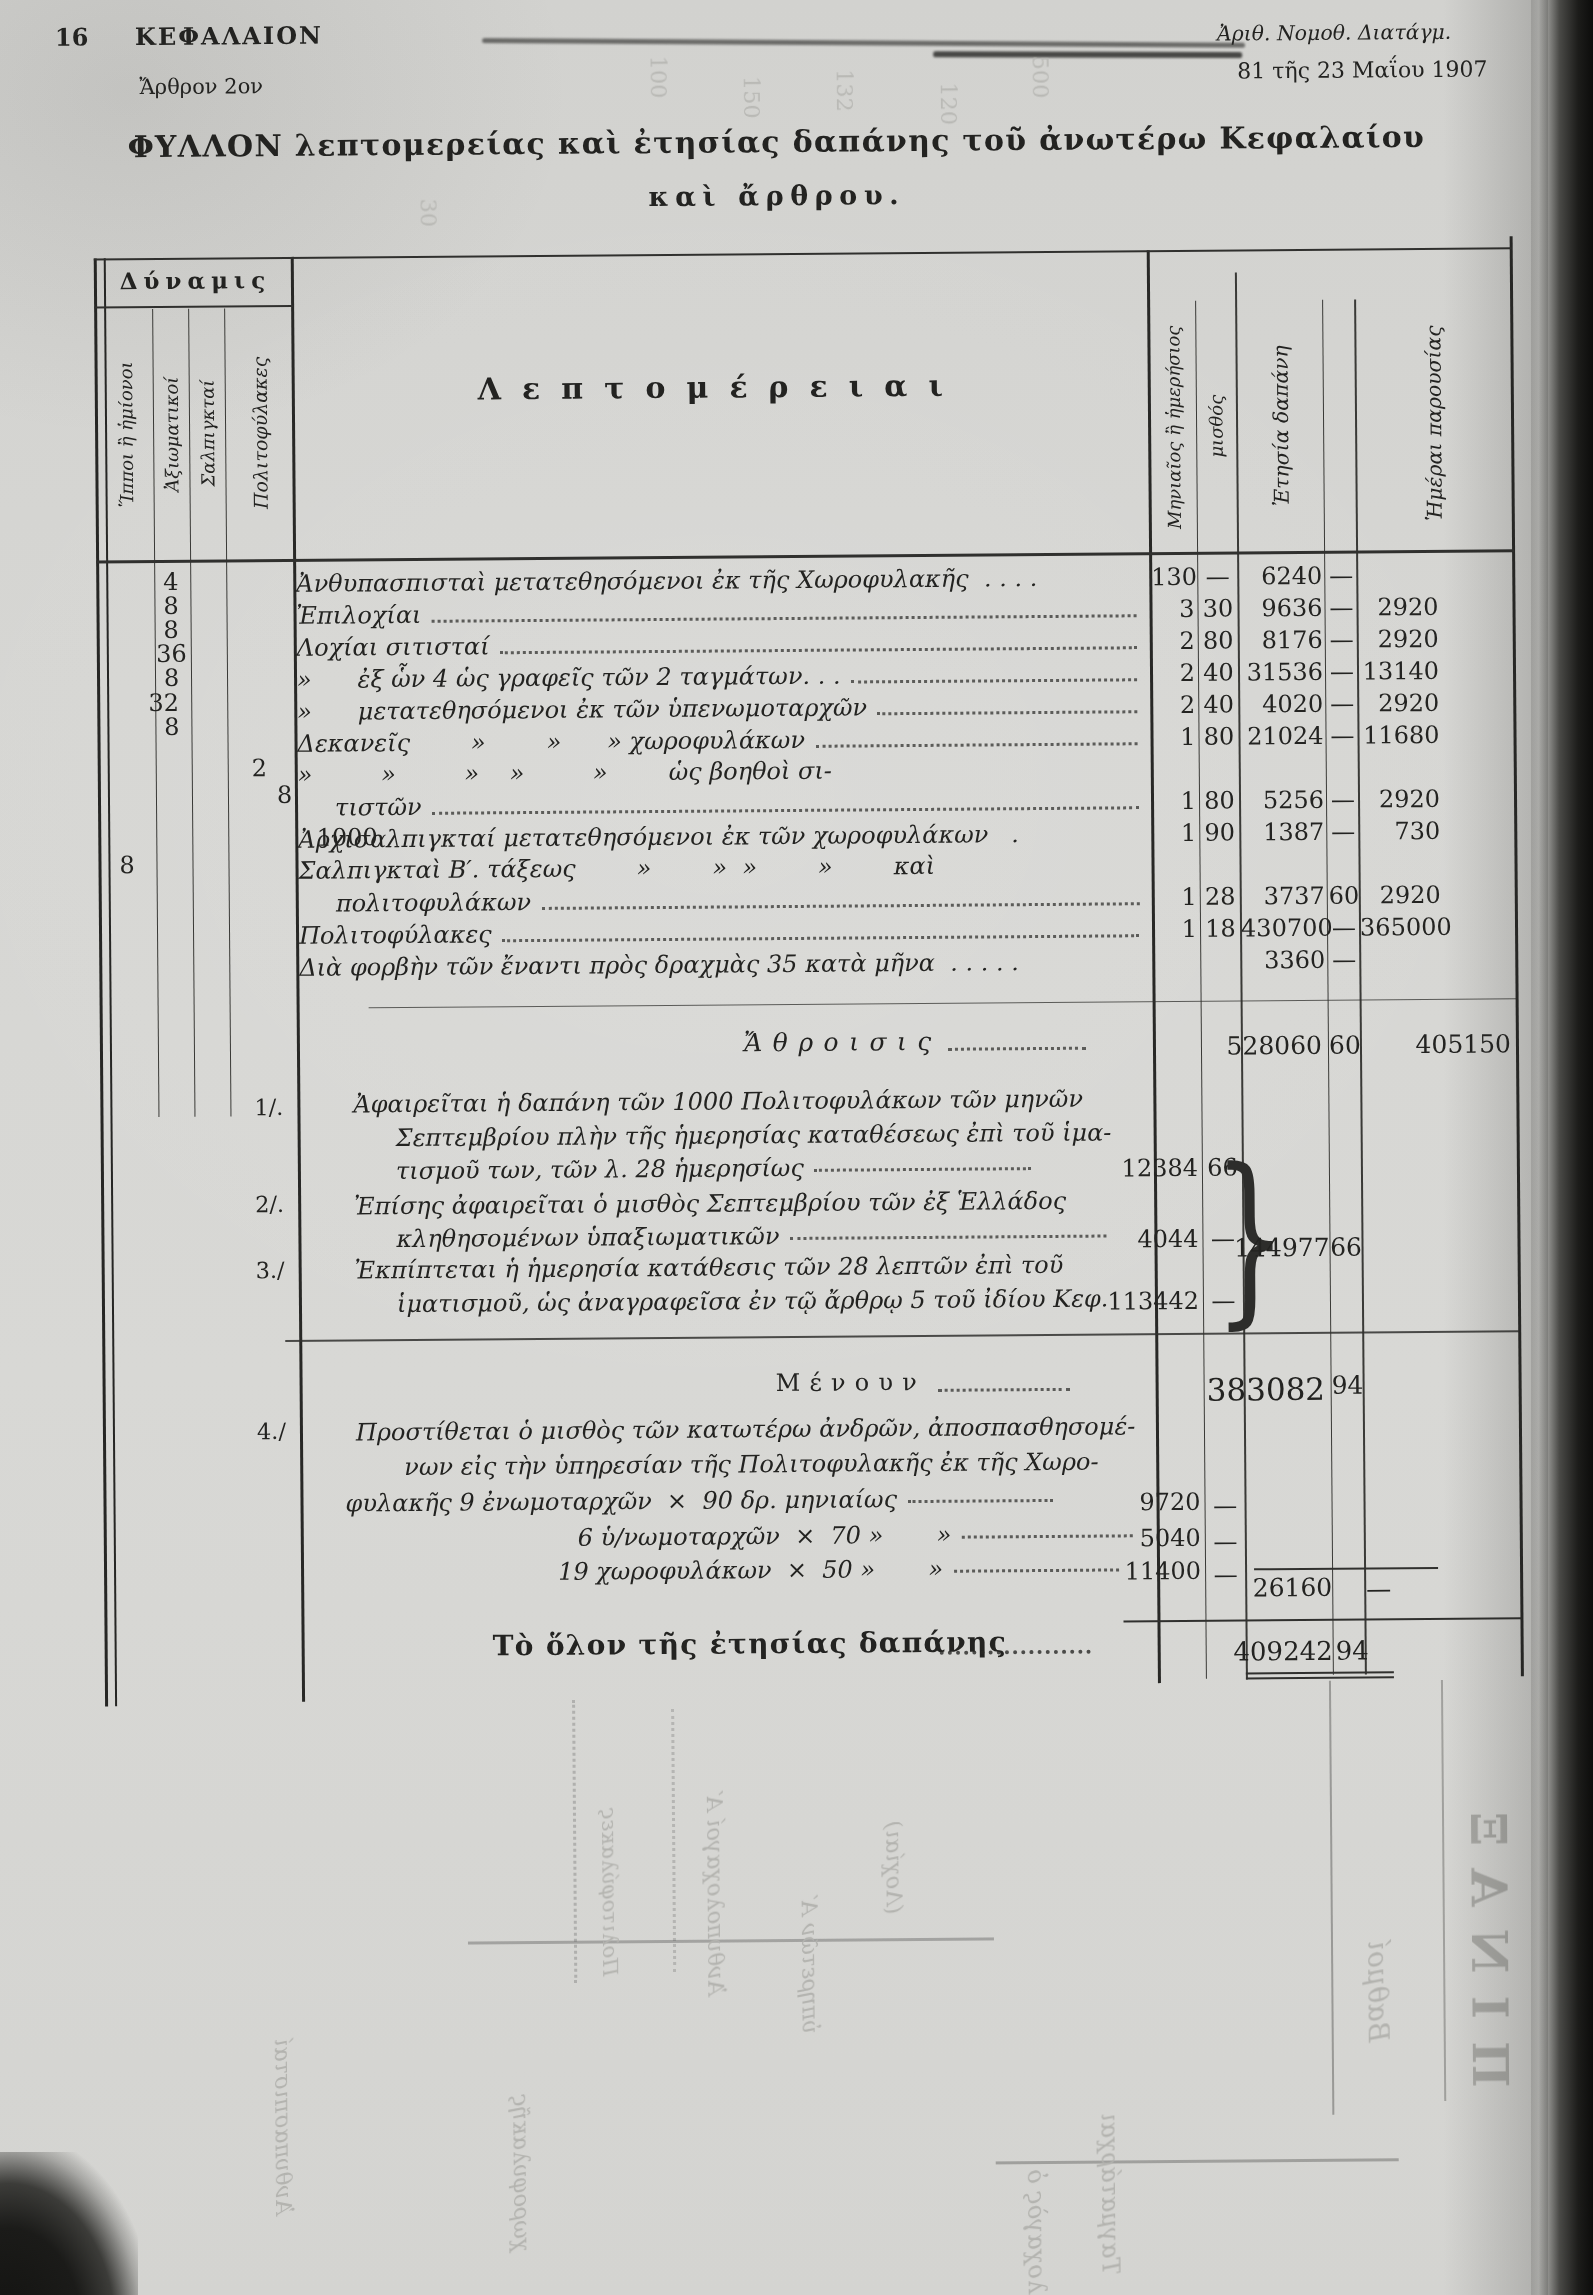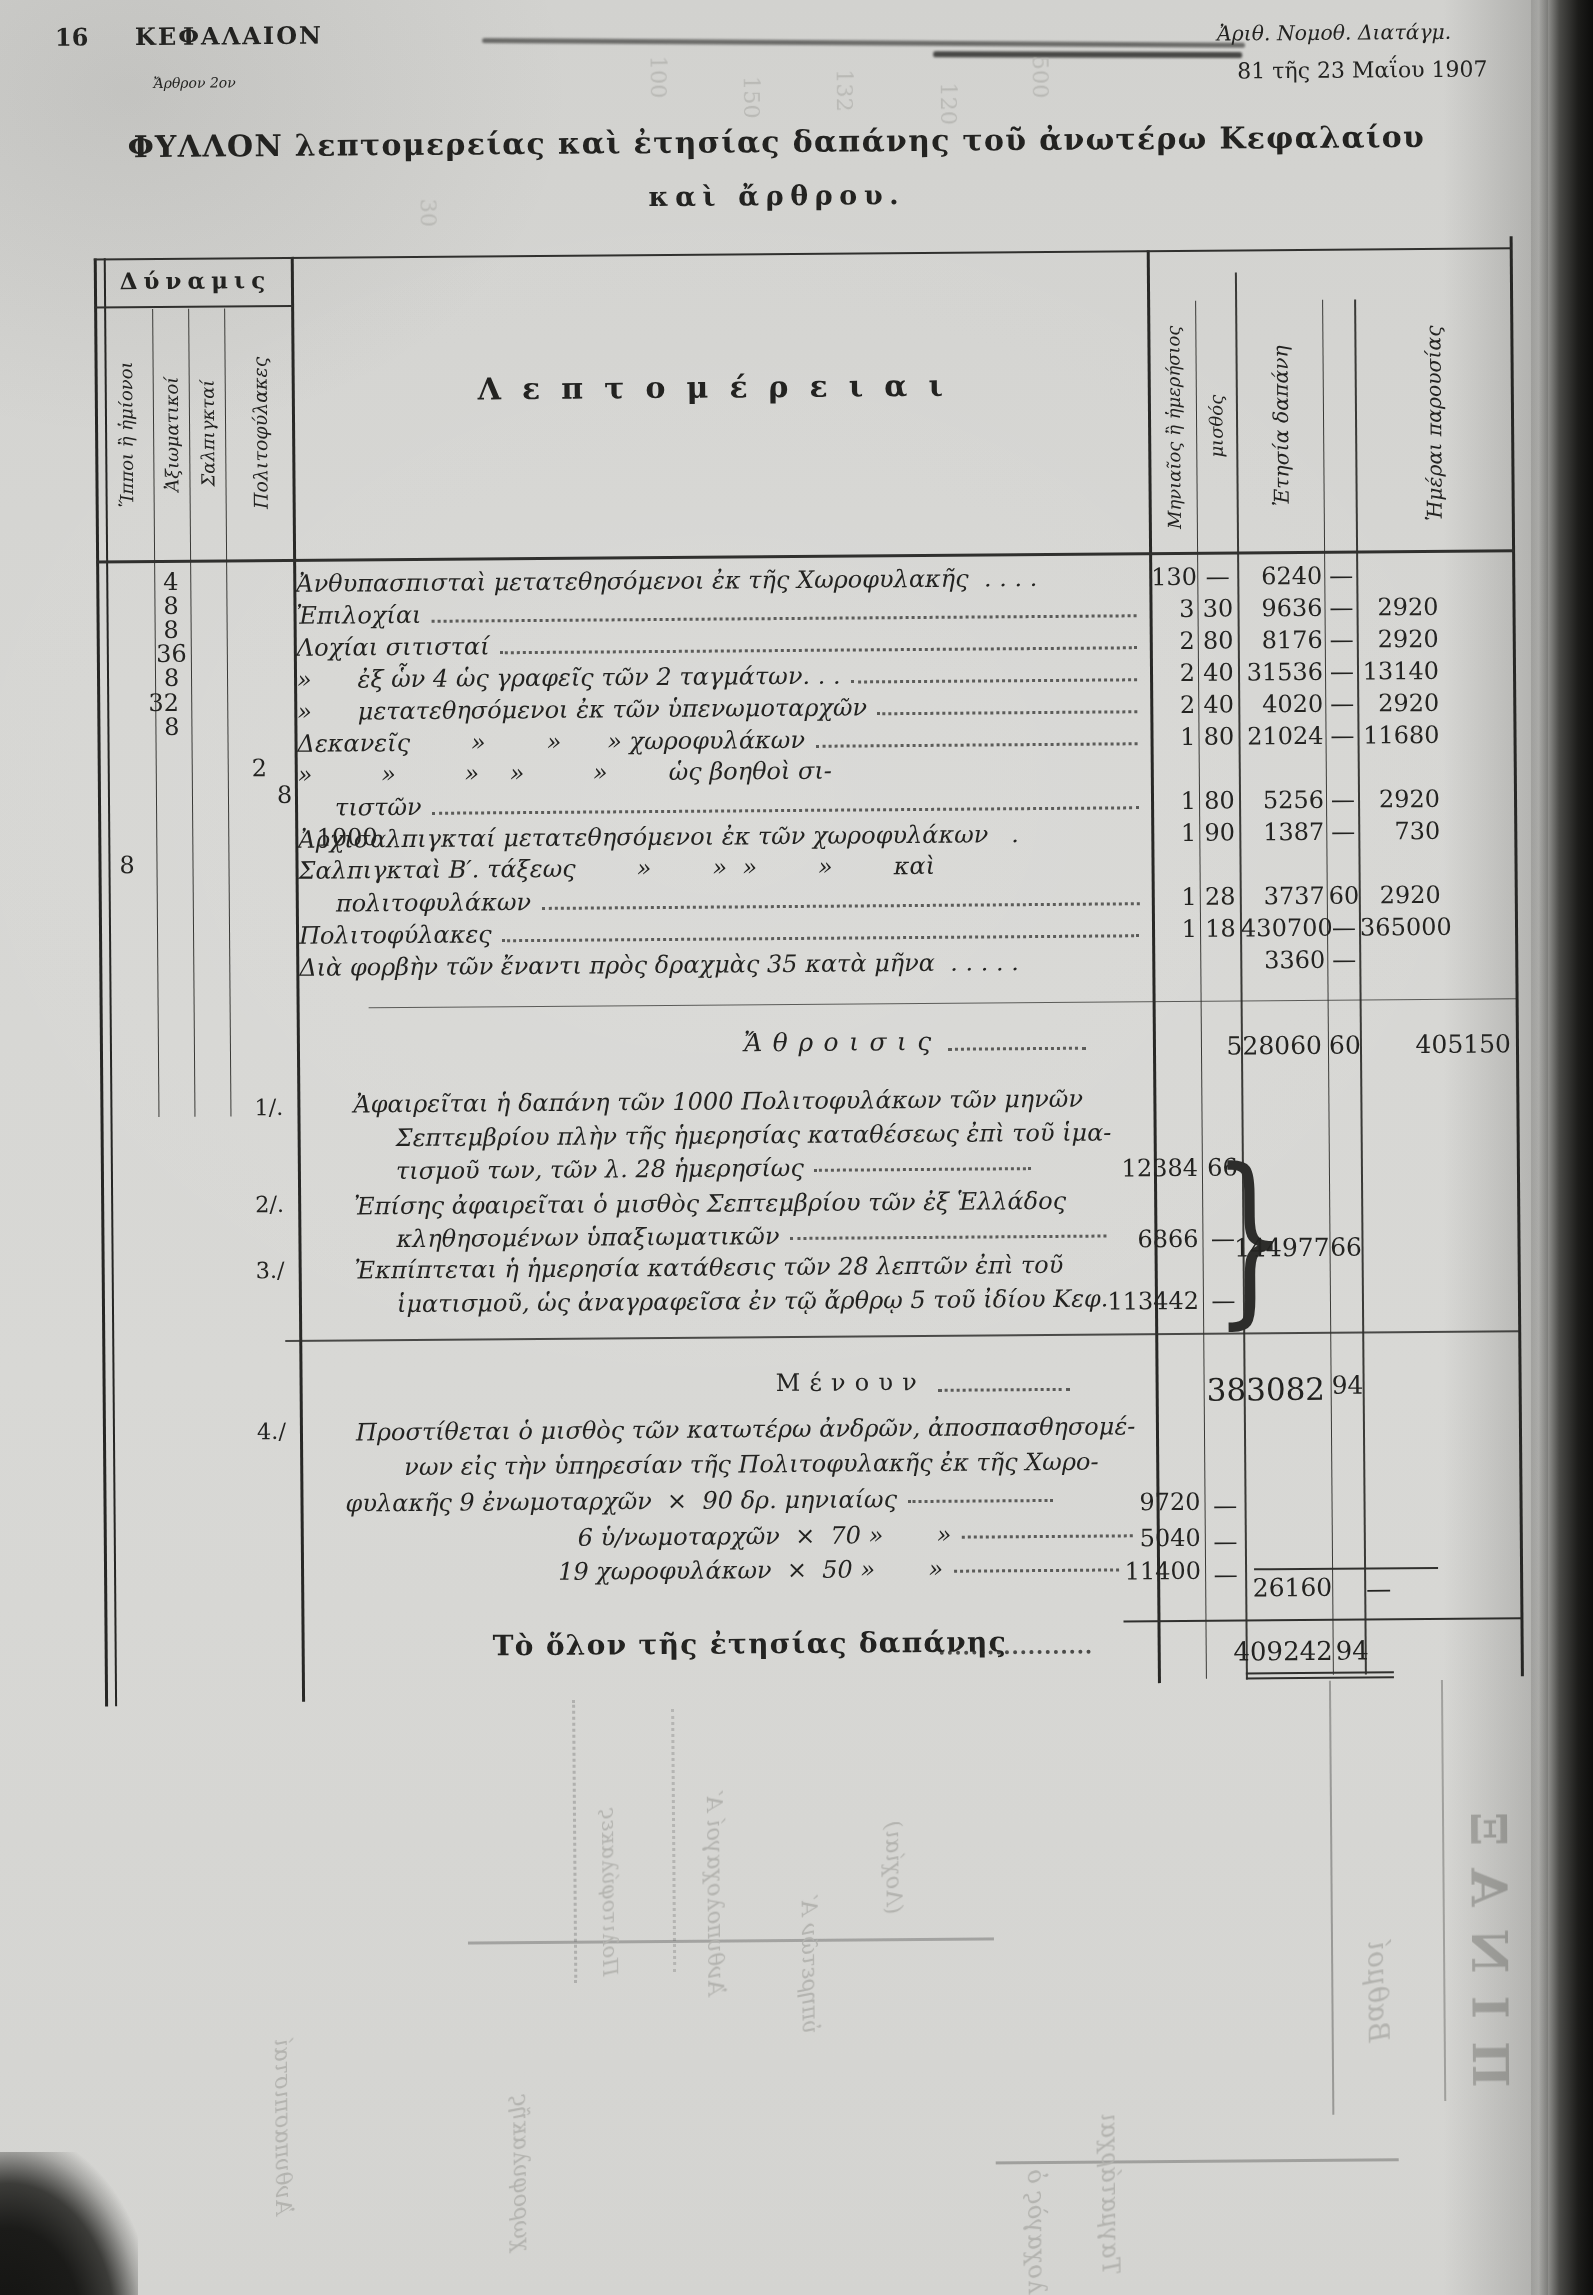--- a/index.html
+++ b/index.html
@@ -10,21 +10,21 @@
       linear-gradient(180deg,#d2d2cf 0%,#d6d6d3 30%,#d8d8d5 60%,#d4d4d1 100%);
     font-family:"DejaVu Serif", serif; color:#232321;}
   .content{position:absolute;left:0;top:0;width:100%;height:100%;
     transform:rotate(-0.45deg);transform-origin:790px 1053px;}
   .abs{position:absolute;}
   .it{font-style:italic;}
 
   
   .hdr-pagenum{left:63px;top:17px;font-size:24px;font-weight:bold;}
   .hdr-chapter{left:143px;top:17px;font-size:24px;font-weight:bold;letter-spacing:2px;}
-  .hdr-article{left:161px;top:70px;font-size:14px;font-style:italic;}
+  .hdr-article{left:147px;top:70px;font-size:21px;}
   .hdr-decree1{left:1225px;top:25px;font-size:20.4px;font-style:italic;}
   .hdr-decree2{left:1245px;top:62px;font-size:22px;}
   .title1{left:53px;top:124px;width:1461px;text-align:center;font-size:30px;font-weight:bold;letter-spacing:1.3px;}
   .title2{left:53px;top:180px;width:1461px;text-align:center;font-size:27px;font-weight:bold;letter-spacing:6.6px;}
 
   
   .spine-soft{right:46px;top:0;width:105px;height:100%;
     background:linear-gradient(to right, rgba(0,0,0,0), rgba(30,30,28,.22));}
   .spine{right:0;top:0;width:63px;height:100%;
     background:linear-gradient(to right, rgba(40,40,38,.15) 0%, #57575415 12%, #4a4a47 45%, #1c1c1a 75%, #0b0b0a 100%);}
@@ -381,21 +381,21 @@
     <div class="nmark nm1">1/.</div>
     <div class="nline n1l1">Ἀφαιρεῖται ἡ δαπάνη τῶν 1000 Πολιτοφυλάκων τῶν μηνῶν</div>
     <div class="nline n1l2">Σεπτεμβρίου πλὴν τῆς ἡμερησίας καταθέσεως ἐπὶ τοῦ ἱμα-</div>
     <div class="nline n1l3"><span>τισμοῦ των, τῶν λ. 28 ἡμερησίως</span><span class="nleader" style="width:217px"></span></div>
     <div class="nv nv1">12384</div>
     <div class="nc nc1">66</div>
 
     <div class="nmark nm2">2/.</div>
     <div class="nline n2l1">Ἐπίσης ἀφαιρεῖται ὁ μισθὸς Σεπτεμβρίου τῶν ἐξ Ἑλλάδος</div>
     <div class="nline n2l2"><span>κληθησομένων ὑπαξιωματικῶν</span><span class="nleader" style="width:316px"></span></div>
-    <div class="nv nv2">6866</div>
+    <div class="nv nv2">4044</div>
     <div class="nc nc2">—</div>
 
     <div class="nmark nm3">3./</div>
     <div class="nline n3l1">Ἐκπίπτεται ἡ ἡμερησία κατάθεσις τῶν 28 λεπτῶν ἐπὶ τοῦ</div>
     <div class="nline n3l2">ἱματισμοῦ, ὡς ἀναγραφεῖσα ἐν τῷ ἄρθρῳ 5 τοῦ ἰδίου Κεφ.</div>
     <div class="nv nv3">113442</div>
     <div class="nc nc3">—</div>
 
     <div class="brace">}</div>
     <div class="comb-a">144977</div>

